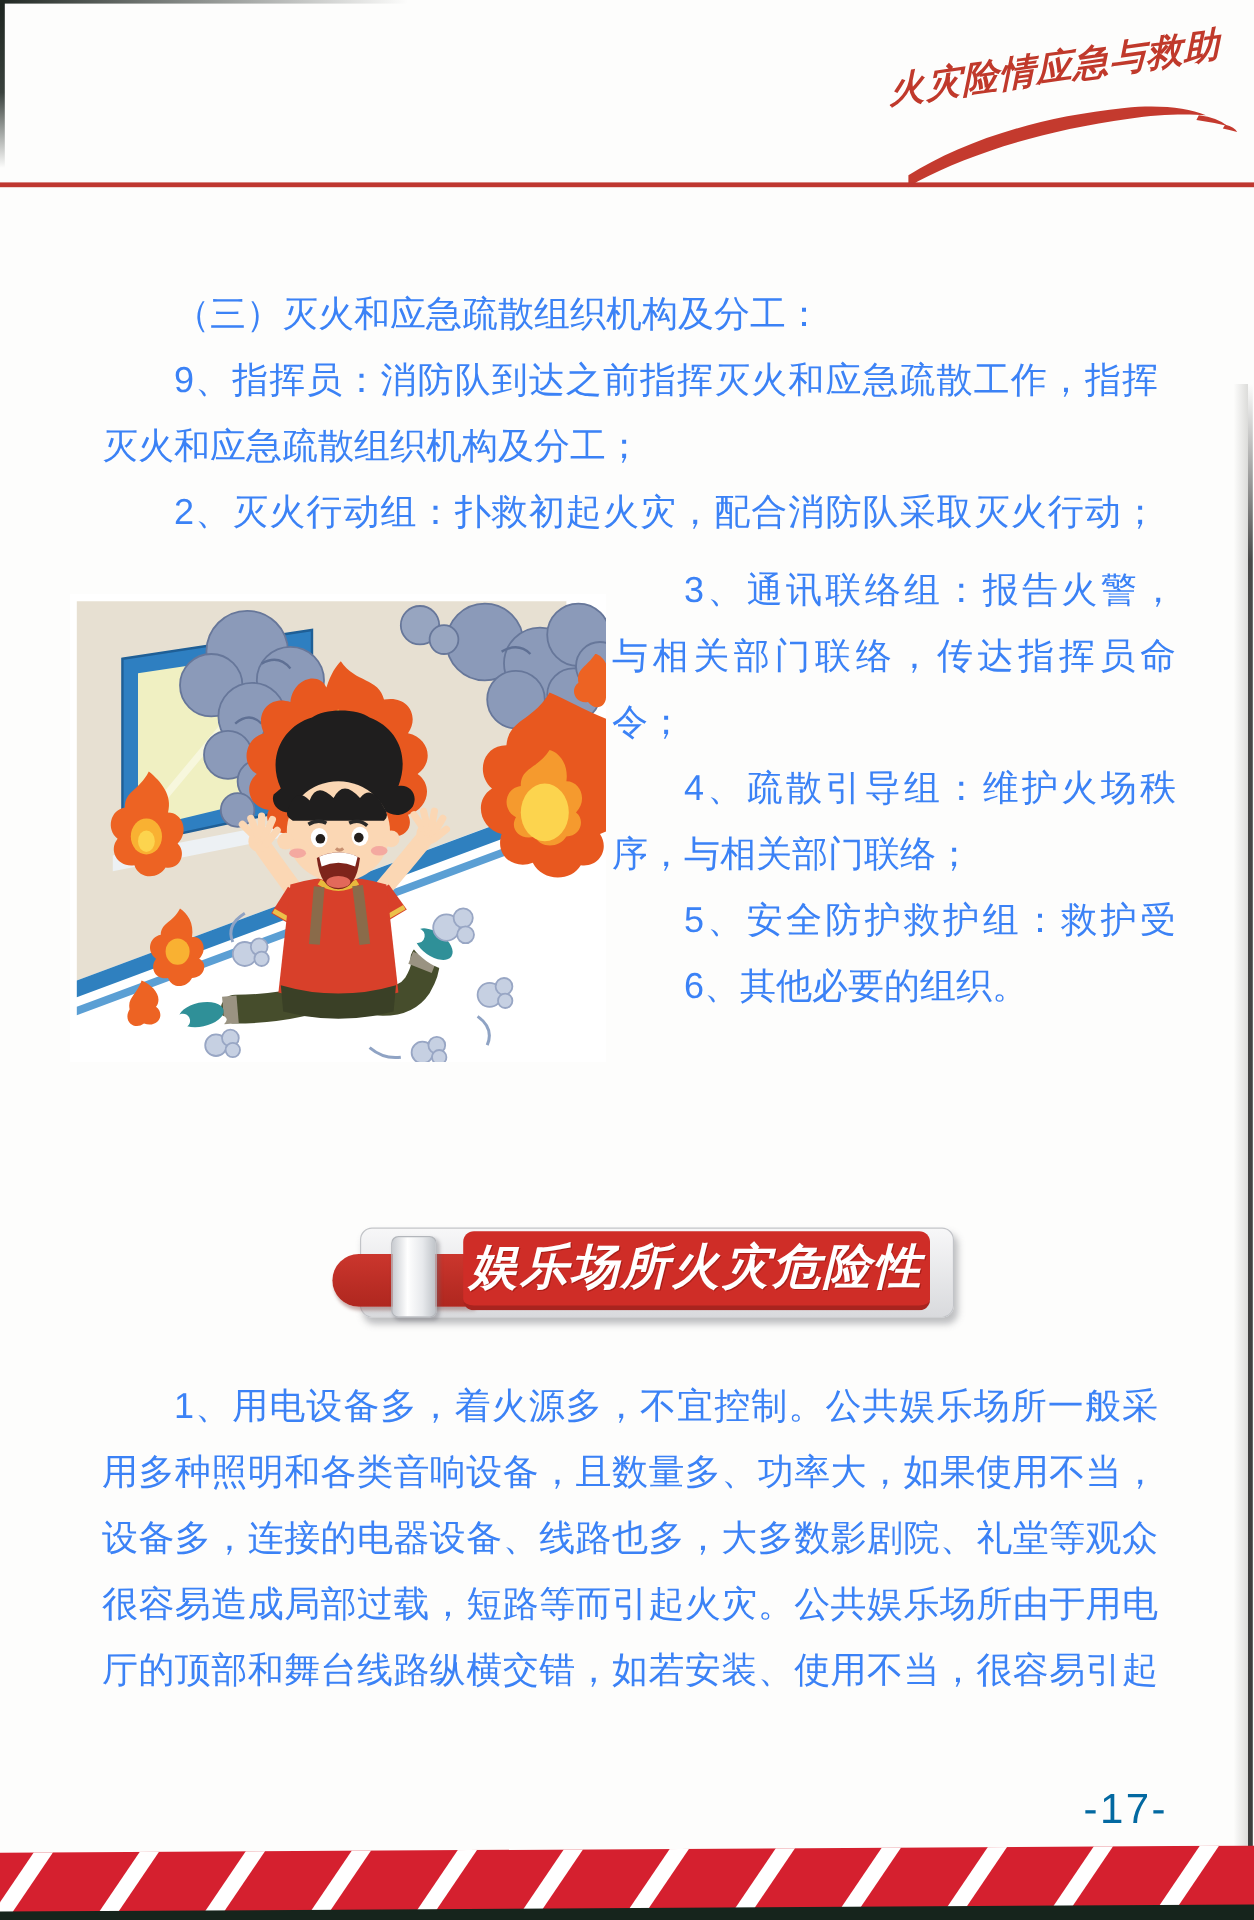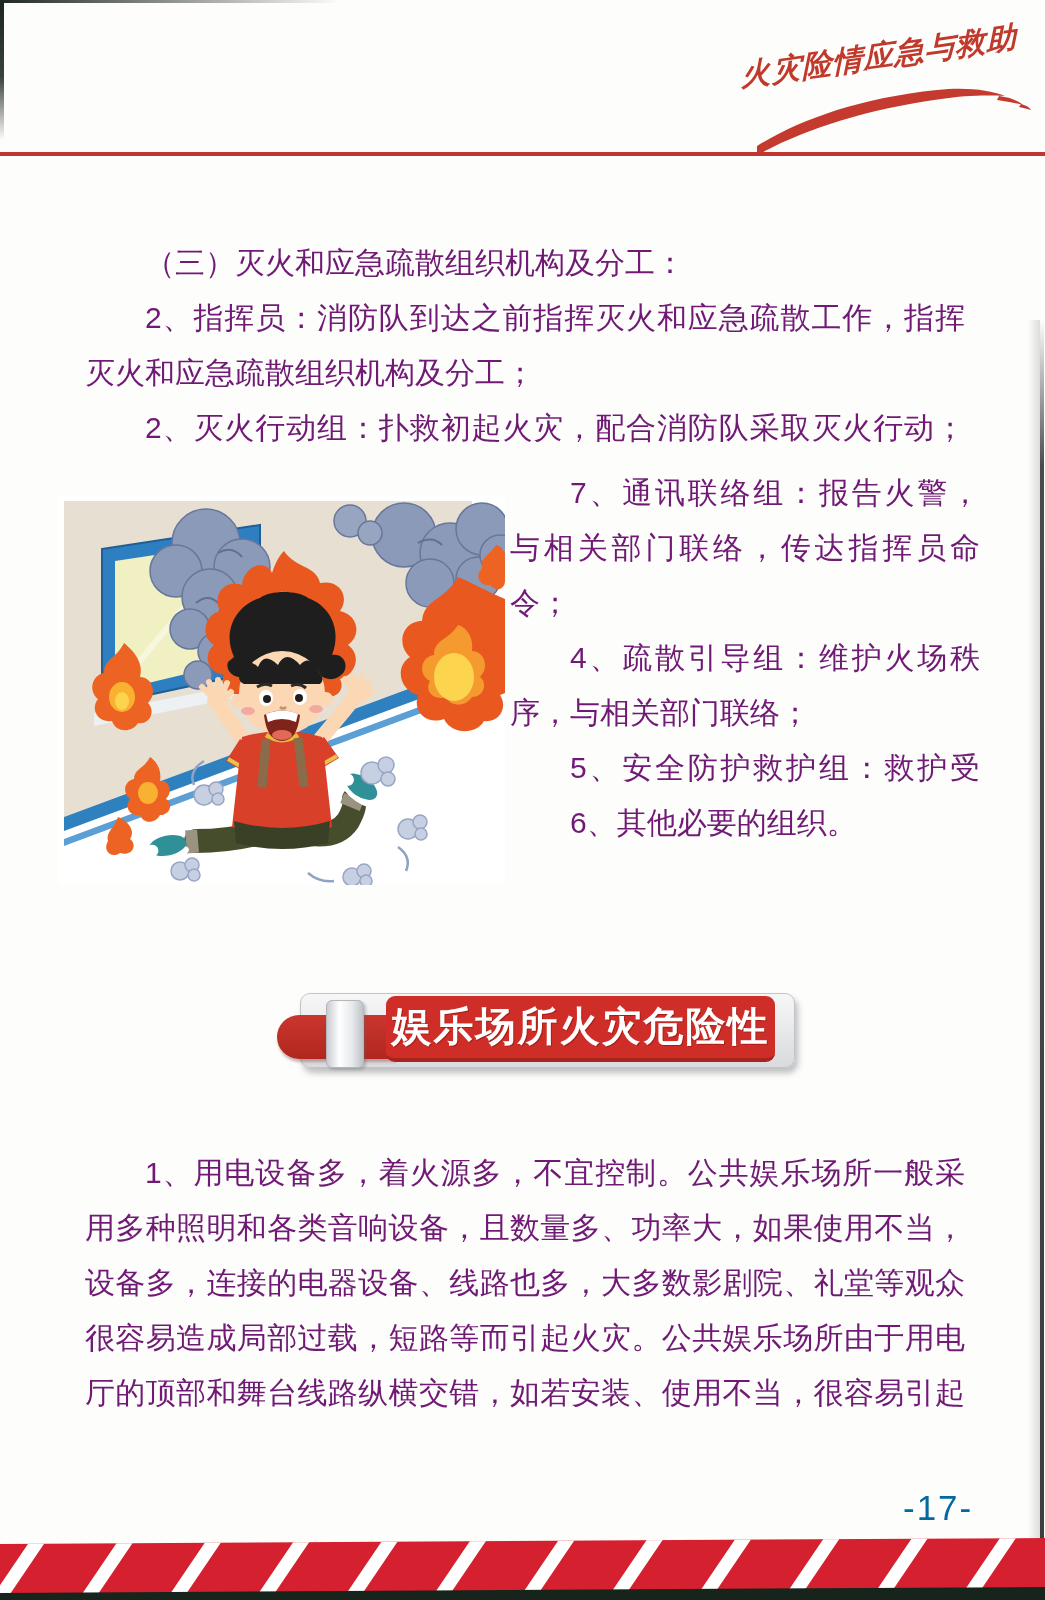--- a/index.html
+++ b/index.html
@@ -23,32 +23,32 @@
     position:absolute;left:742px;top:56px;width:290px;height:60px;
     color:#c0392b;font-size:30px;font-weight:bold;font-style:italic;
     letter-spacing:1px;white-space:nowrap;
     transform:rotate(-8deg) skewX(-6deg);transform-origin:left bottom;
     font-family:"Liberation Serif",serif;
   }
   .hdr-swoosh{position:absolute;left:735px;top:50px;}
   .red-rule{position:absolute;left:0;top:152px;width:1045px;height:4px;background:#bf3730;}
 
   
-  .bl{font-size:30px;color:#701a75;height:55px;line-height:55px;}
+  .bl{font-size:30px;color:#3b82f6;height:55px;line-height:55px;}
   .jl{text-align:justify;text-align-last:justify;-moz-text-align-last:justify;text-justify:inter-character;}
   .ind{text-indent:60px;}
   .txt-main{position:absolute;left:85px;top:235px;width:880px;}
   .txt-right{position:absolute;left:510px;top:465px;width:470px;}
   .txt-hazard{position:absolute;left:85px;top:1145px;width:880px;}
 
   
   .illus{position:absolute;left:58px;top:495px;width:447px;height:390px;}
 
   
-  .banner{position:absolute;left:277px;top:992px;width:516px;height:76px;}
+  .banner{position:absolute;left:277px;top:1022px;width:516px;height:76px;font-style:italic;}
   .banner-plate{position:absolute;left:23px;top:1px;width:493px;height:73px;border-radius:10px;
     background:linear-gradient(to bottom,#f7f7f8,#d9dadd);border:1px solid #c2c4c8;
     box-shadow:3px 5px 6px rgba(110,112,120,.45);}
   .banner-bar{position:absolute;left:0;top:23px;width:118px;height:44px;
     border-radius:22px 0 0 22px;background:linear-gradient(to bottom,#cb362d,#af271f);
     box-shadow:1px 3px 3px rgba(120,60,55,.4);}
   .banner-ribbon{position:absolute;left:49px;top:8px;width:36px;height:66px;border-radius:6px;
     background:linear-gradient(to right,#c9ccd1,#ffffff 35%,#e7e9ec 70%,#bfc3c8);
     border:1px solid #b3b6bb;box-shadow:2px 2px 3px rgba(100,100,110,.35);}
   .banner-title{position:absolute;left:109px;top:4px;width:389px;height:62px;border-radius:9px;
@@ -74,21 +74,21 @@
     <path fill="#c43a2e" d="M22,96 C64,70 124,48 202,40 C232,37 254,40 270,46 C254,45 230,45 206,49 C132,59 72,79 30,101 L22,106 Z"></path>
     <path fill="#c43a2e" d="M264,46 q16,2 24,9 q-12,-3 -26,-5 Z"></path>
     <path fill="#c43a2e" d="M286,54 q8,2 10,6 q-7,-2 -12,-3 Z"></path>
   </svg>
   <div class="hdr-script">火灾险情应急与救助</div>
 
   <div class="red-rule"></div>
 
   <div class="txt-main">
     <div class="bl ind">（三）灭火和应急疏散组织机构及分工：</div>
-    <div class="bl ind jl">2、指挥员：消防队到达之前指挥灭火和应急疏散工作，指挥</div>
+    <div class="bl ind jl">9、指挥员：消防队到达之前指挥灭火和应急疏散工作，指挥</div>
     <div class="bl">灭火和应急疏散组织机构及分工；</div>
     <div class="bl ind jl">2、灭火行动组：扑救初起火灾，配合消防队采取灭火行动；</div>
   </div>
 
   <svg class="illus" viewBox="0 0 447 390">
     <rect width="447" height="390" fill="#ffffff"></rect>
 
     <g>
       <polygon points="6,6 414,6 414,170 6,322" fill="#e7e0d2"></polygon>
       <polygon points="6,322 447,158 447,172 6,336" fill="#2f80bf"></polygon>
@@ -237,21 +237,21 @@
         <circle cx="136" cy="380" r="6"></circle>
     </g>
     <g stroke="#8fa3c4" stroke-width="2.5" fill="none">
       <path d="M146,266 q-16,10 -10,24"></path>
       <path d="M250,378 q12,10 26,8"></path>
       <path d="M340,352 q14,10 8,24"></path>
     </g>
   </svg>
 
   <div class="txt-right">
-    <div class="bl ind jl">7、通讯联络组：报告火警，</div>
+    <div class="bl ind jl">3、通讯联络组：报告火警，</div>
     <div class="bl jl">与相关部门联络，传达指挥员命</div>
     <div class="bl">令；</div>
     <div class="bl ind jl">4、疏散引导组：维护火场秩</div>
     <div class="bl">序，与相关部门联络；</div>
     <div class="bl ind jl">5、安全防护救护组：救护受</div>
     <div class="bl ind">6、其他必要的组织。</div>
   </div>
 
   <div class="banner">
     <div class="banner-plate"></div>

